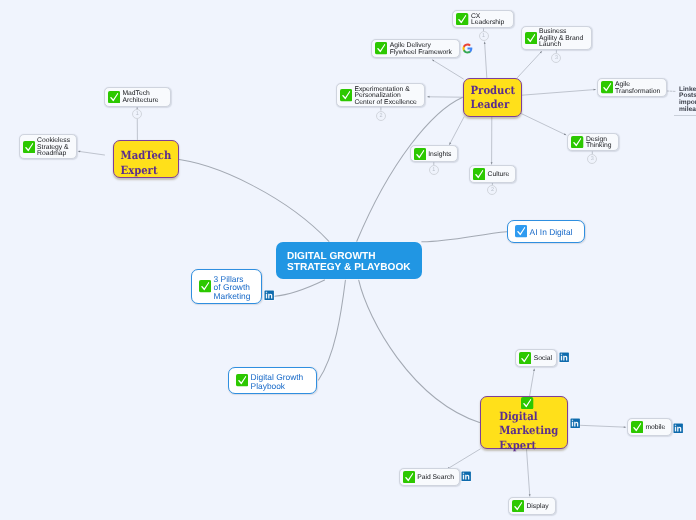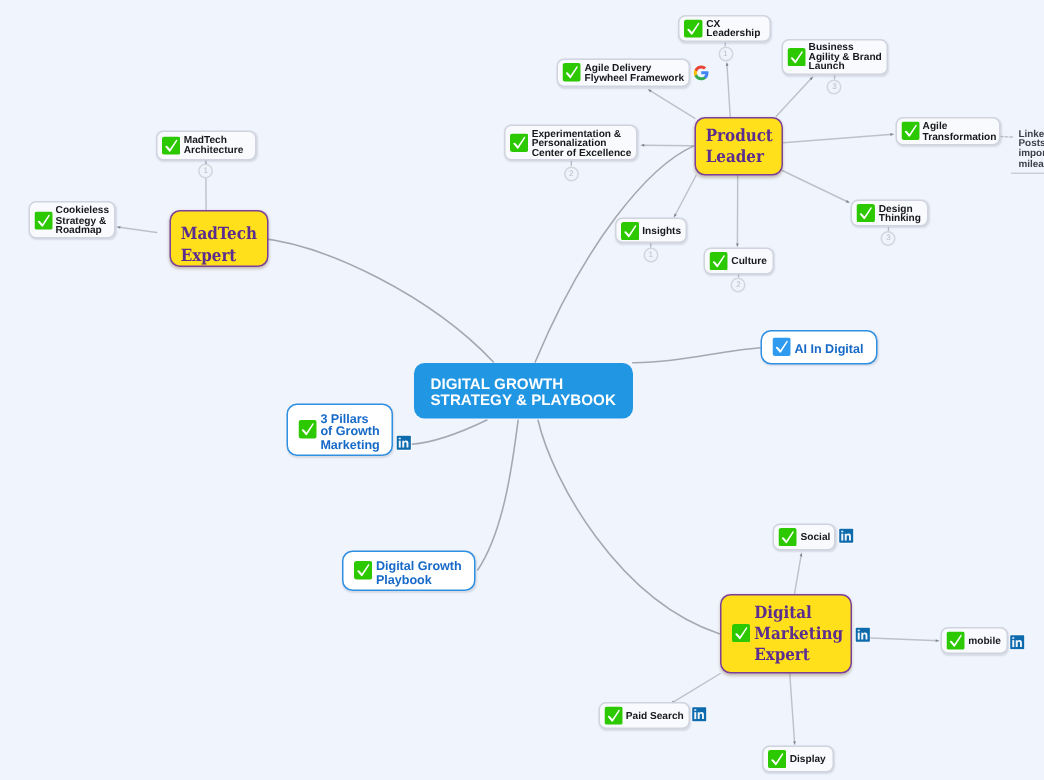--- a/index.html
+++ b/index.html
@@ -6,21 +6,21 @@
   body{width:696px;height:520px;overflow:hidden;background:#f0f4fd;
        font-family:"Liberation Sans",sans-serif;-webkit-font-smoothing:antialiased;text-rendering:geometricPrecision;}
   #stage{position:relative;width:696px;height:520px;}
   svg#links{position:absolute;left:0;top:0;width:696px;height:520px;pointer-events:none;}
 
   
   .topic{position:absolute;box-sizing:border-box;display:flex;align-items:center;
          background:#f8fafd;border:1px solid #cfd4de;border-radius:5px;
          padding:0 5px 0 3px;box-shadow:0.6px 0.9px 1.1px rgba(120,128,145,.22);}
   .topic .tick{flex:0 0 auto;margin-right:2.2px;line-height:0;}
-  .topic .lbl{font-size:6.75px;font-weight:bold;line-height:6.6px;color:#16181c;
+  .topic .lbl{font-size:6.75px;font-weight:normal;line-height:6.6px;color:#16181c;
               white-space:pre;padding-top:2.3px;}
 
   
   .ybox{position:absolute;box-sizing:border-box;display:flex;align-items:center;
         background:#ffe01a;border:1.4px solid #7d3f98;border-radius:7px;
         box-shadow:0 1.2px 2px rgba(90,70,15,.30);}
   .ybox .ylbl{font-family:"DejaVu Serif",serif;font-stretch:condensed;font-weight:bold;
               color:#5b2d8e;white-space:pre;}
 
   
@@ -116,21 +116,21 @@
   <div class="ybox" style="left:113px;top:139.5px;width:65.5px;height:38.5px;padding-left:6.5px;align-items:flex-end;">
     <div class="ylbl" style="font-size:11.2px;line-height:14.4px;">MadTech
 Expert</div>
   </div>
 
   <div class="ybox" style="left:462.5px;top:77.5px;width:59.5px;height:39.5px;padding-left:7px;">
     <div class="ylbl" style="font-size:11.2px;line-height:14.6px;">Product
 Leader</div>
   </div>
 
-  <div class="ybox" style="left:479.5px;top:395.5px;width:88.5px;height:53.5px;padding-left:7.5px;">
+  <div class="ybox" style="left:479.5px;top:395.5px;width:88.5px;height:53.5px;padding-left:7.5px;flex-direction:column;">
     <span class="tick">
       <svg width="12.3" height="12.3" viewBox="0 0 16 16">
           <rect width="16" height="16" rx="2.4" fill="#2cc800"></rect>
           <path d="M2.8 8.8 C3.0 8.0 4.0 7.5 4.7 8.4 L6.9 10.8 L12.2 3.0 C12.7 2.4 13.5 3.0 13.1 3.8 L7.4 12.9 C7.0 13.5 6.4 13.4 6.1 12.8 Z" fill="#ffffff"></path>
         </svg>
     </span>
     <div class="ylbl" style="font-size:11.2px;line-height:14.4px;margin-left:2.5px;">Digital
 Marketing
 Expert</div>
   </div>

